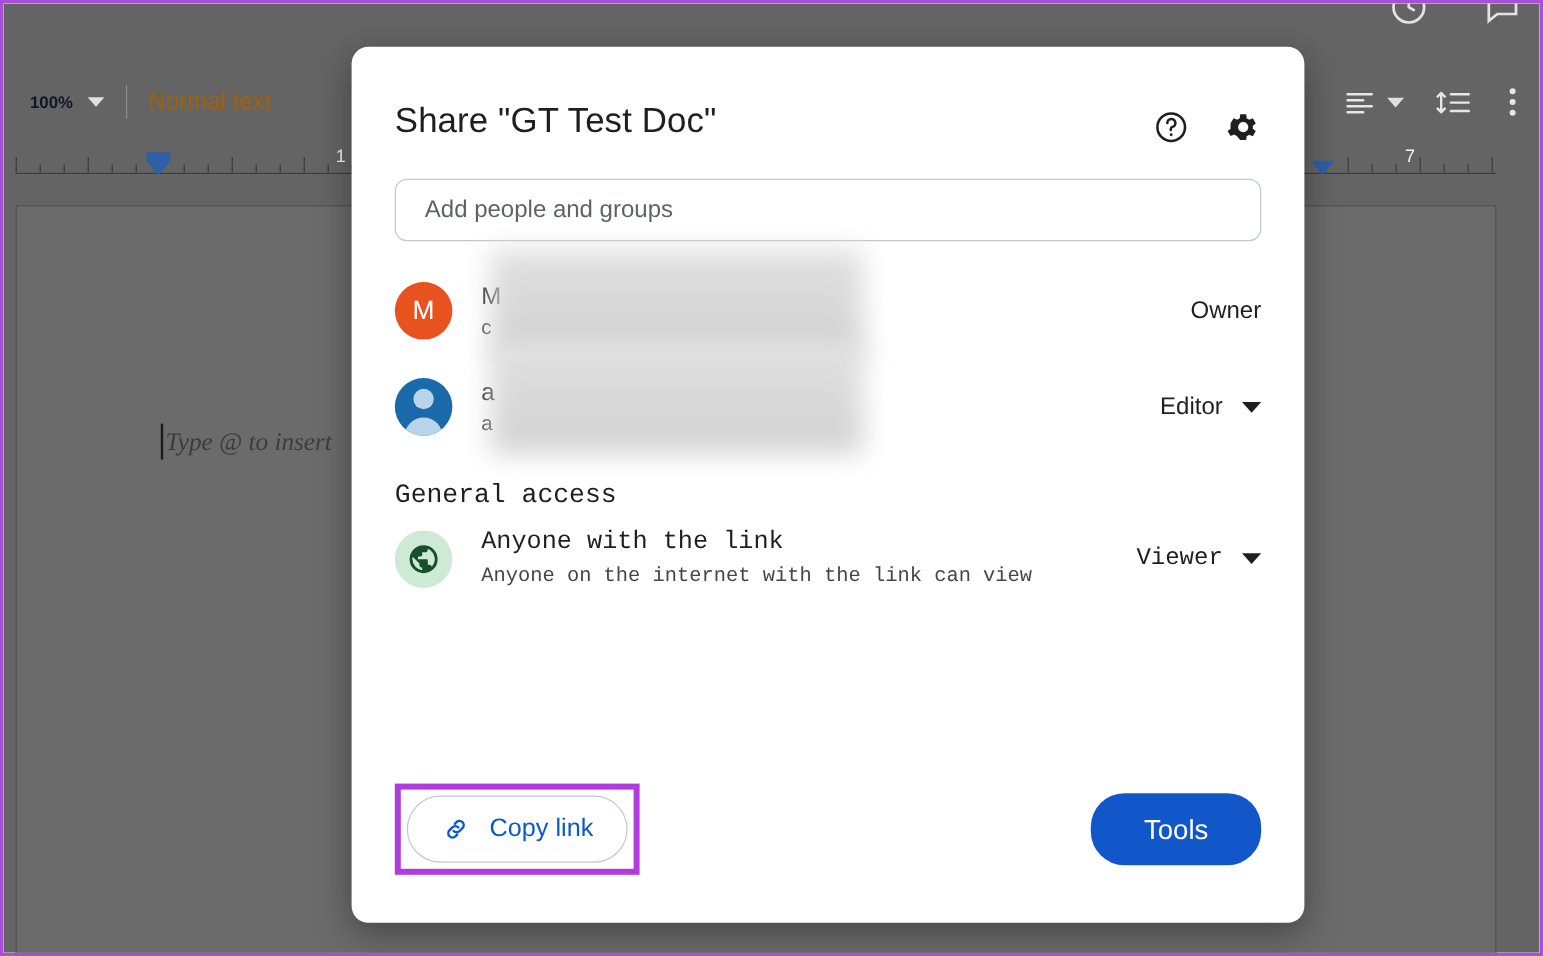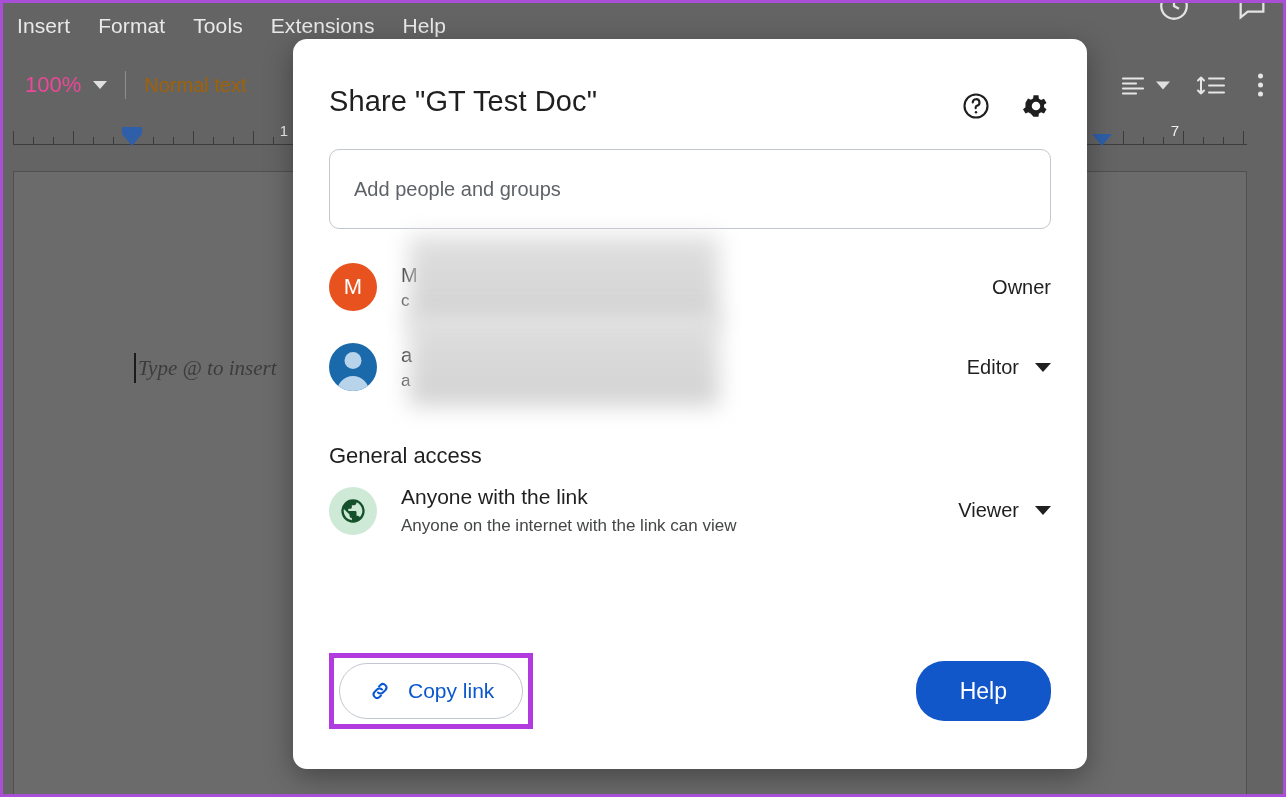--- a/index.html
+++ b/index.html
@@ -58,21 +58,21 @@
   
   .toolbar {
     position: absolute; top: 52px; left: 0; right: 0; height: 60px;
     display: flex; align-items: center;
     z-index: 6;
   }
   .tb-zoom {
     display: flex; align-items: center; gap: 12px;
     margin-left: 22px;
   }
-  .tb-zoom .zoomtxt { font-size: 22px; color: #ec4899; }
+  .tb-zoom .zoomtxt { font-size: 14px; color: #0f172a; font-weight: bold; }
   .caret-dn {
     width: 0; height: 0;
     border-left: 7px solid transparent;
     border-right: 7px solid transparent;
     border-top: 8px solid #e0e0e0;
   }
   .tb-sep {
     width: 1px; height: 28px; background: #8e8e8e; margin: 0 18px;
   }
   .tb-style { font-size: 20px; color: #a16207; }
@@ -164,21 +164,21 @@
   .modal-title {
     font-size: 29px; color: #1f1f1f; font-weight: 400;
     letter-spacing: .1px;
   }
   .head-icons { display: flex; align-items: center; gap: 30px; padding-top: 6px; }
   .head-ico { width: 30px; height: 30px; color: #1f1f1f; cursor: pointer; }
   .head-ico svg { width: 100%; height: 100%; display: block; }
 
   .add-field {
     margin-top: 28px;
-    height: 80px;
+    height: 52px;
     border: 1px solid #c2c7cf;
     border-radius: 10px;
     display: flex; align-items: center;
     padding: 14px 24px;
   }
   .add-field-ph { font-size: 20px; color: #5f6368; }
 
   .section-title {
     margin-top: 32px;
     font-size: 22px; color: #1f1f1f; font-weight: 400;
@@ -229,21 +229,21 @@
     display: flex; align-items: center; gap: 16px;
     font-size: 20px; color: #1f1f1f;
   }
   .role .caret-dn2 {
     width: 0; height: 0;
     border-left: 8px solid transparent;
     border-right: 8px solid transparent;
     border-top: 9px solid #1f1f1f;
   }
 
-  .general-access { margin-top: 36px; }
+  .general-access { margin-top: 21px; font-family: Liberation Mono, monospace; }
   .ga-row { display: flex; align-items: center; margin-top: 16px; }
   .globe-wrap {
     width: 48px; height: 48px; border-radius: 50%;
     background: #cfe9d7;
     display: flex; align-items: center; justify-content: center;
     flex: 0 0 48px;
   }
   .globe-wrap svg { width: 28px; height: 28px; display: block; color: #14502a; }
   .ga-info { margin-left: 24px; flex: 1 1 auto; }
   .ga-title-row { display: flex; align-items: center; gap: 16px; }
@@ -287,27 +287,20 @@
   }
 </style>
 </head>
 <body>
 
 <div id="screen">
 
   <div id="docs-app">
     <div id="scrim"></div>
 
-    <div class="menubar">
-      <span class="menu-item">Insert</span>
-      <span class="menu-item">Format</span>
-      <span class="menu-item">Tools</span>
-      <span class="menu-item">Extensions</span>
-      <span class="menu-item">Help</span>
-    </div>
 
     <div class="topright-icons">
       <span class="tr-ico">
         <svg viewBox="0 0 24 24" fill="none" stroke="currentColor" stroke-width="1.6">
           <circle cx="12" cy="12" r="9"></circle>
             <path d="M12 7v5l3.5 2"></path>
         </svg>
       </span>
       <span class="tr-ico">
         <svg viewBox="0 0 24 24" fill="none" stroke="currentColor" stroke-width="1.6">
@@ -473,17 +466,17 @@
         <button class="copy-btn">
           <span>
             <svg viewBox="0 0 24 24" fill="none" stroke="currentColor" stroke-width="2" stroke-linecap="round">
               <path d="M10 13.5a3.5 3.5 0 0 0 5 0l2.5-2.5a3.54 3.54 0 0 0-5-5L11 7.5"></path>
               <path d="M14 10.5a3.5 3.5 0 0 0-5 0L6.5 13a3.54 3.54 0 0 0 5 5l1.5-1.5"></path>
             </svg>
           </span>
           <span>Copy link</span>
         </button>
       </div>
-      <button class="done-btn">Help</button>
+      <button class="done-btn">Tools</button>
     </div>
 
   </div>
 </div>
 
 </body></html>

